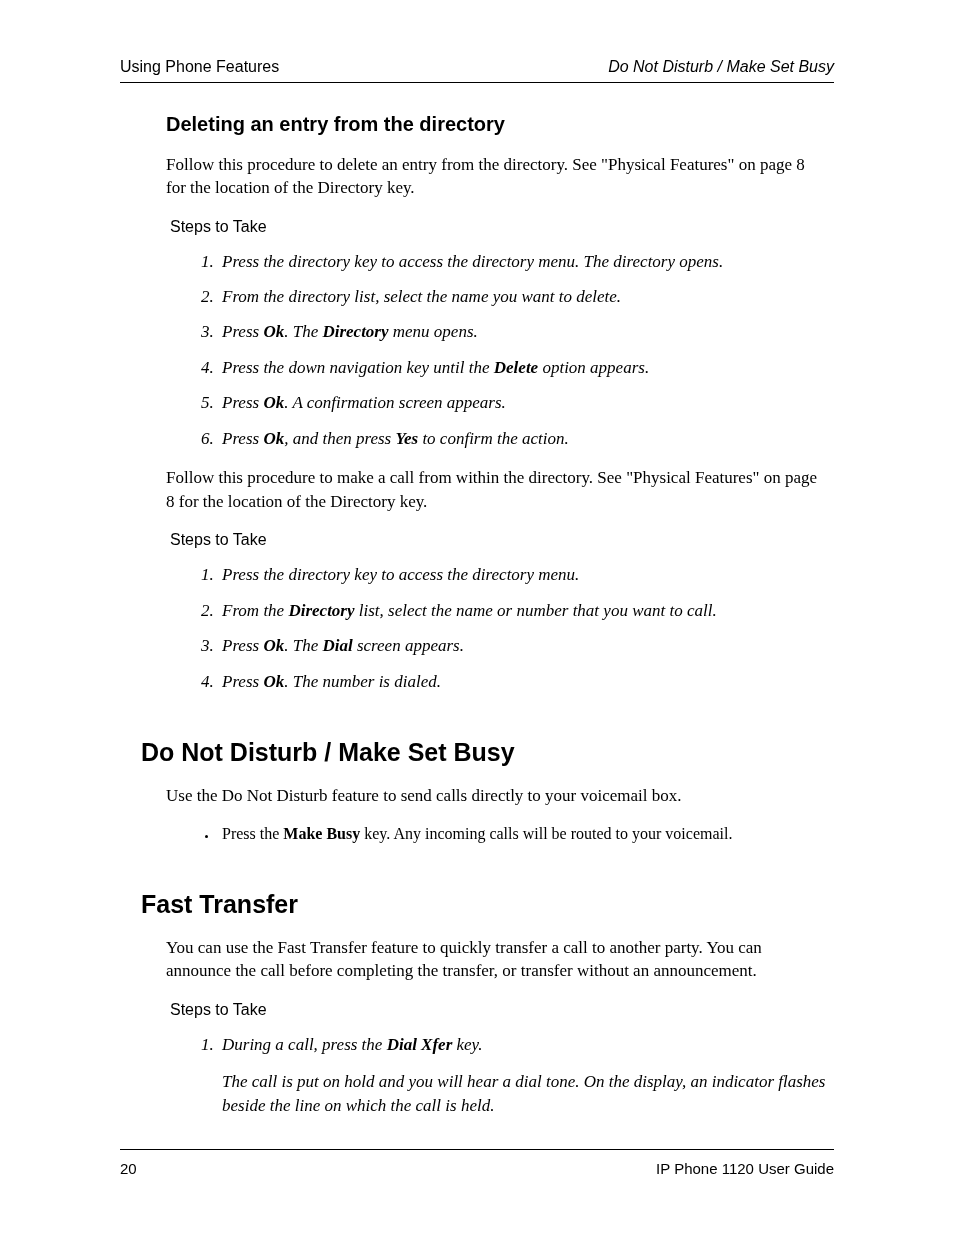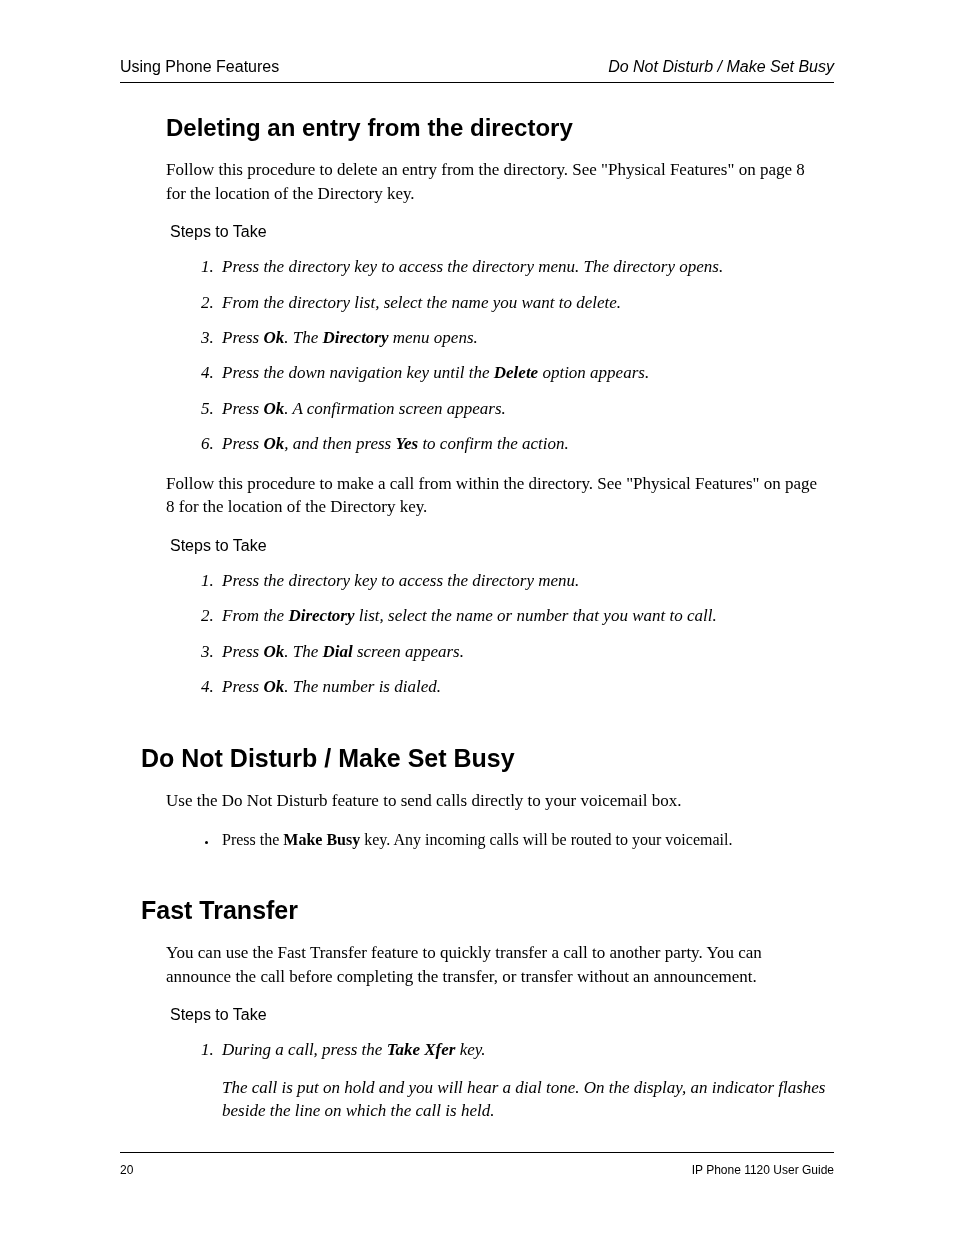--- a/index.html
+++ b/index.html
@@ -28,21 +28,21 @@
   .running-head .right {
     font-style: italic;
   }
   .content {
     padding-left: 46px;
     font-size: 17px;
     line-height: 1.38;
   }
   h3.subhead {
     font-family: Arial, Helvetica, sans-serif;
-    font-size: 24px;
+    font-size: 20px;
     font-weight: bold;
     margin: 24px 0 14px 0;
   }
   p.body {
     margin: 0 8px 16px 0;
   }
   h4.steps {
     font-family: Arial, Helvetica, sans-serif;
     font-size: 16px;
     font-weight: normal;
@@ -82,21 +82,21 @@
   .footer {
     position: absolute;
     left: 120px;
     right: 120px;
     bottom: 58px;
     border-top: 1px solid #000;
     padding-top: 10px;
     display: flex;
     justify-content: space-between;
     font-family: Arial, Helvetica, sans-serif;
-    font-size: 12px;
+    font-size: 15px;
   }
   b { font-weight: bold; }
 </style>
 </head>
 <body>
 
 <div class="page">
 
   <div class="running-head">
     <span>Using Phone Features</span>
@@ -130,21 +130,21 @@
     <p class="body">Use the Do Not Disturb feature to send calls directly to your voicemail box.</p>
     <ul class="bullets">
       <li><span>Press the </span><b>Make Busy</b><span> key. Any incoming calls will be routed to your voicemail.</span></li>
     </ul>
 
     <h2 class="section">Fast Transfer</h2>
     <p class="body">You can use the Fast Transfer feature to quickly transfer a call to another party. You can announce the call before completing the transfer, or transfer without an announcement.</p>
     <h4 class="steps">Steps to Take</h4>
     <ol class="steps-list">
       <li>
-        <span>During a call, press the </span><b>Take Xfer</b><span> key.</span>
+        <span>During a call, press the </span><b>Dial Xfer</b><span> key.</span>
         <div class="step-sub">The call is put on hold and you will hear a dial tone. On the display, an indicator flashes beside the line on which the call is held.</div>
       </li>
     </ol>
 
   </div>
 
   <div class="footer">
     <span>20</span>
     <span>IP Phone 1120 User Guide</span>
   </div>

